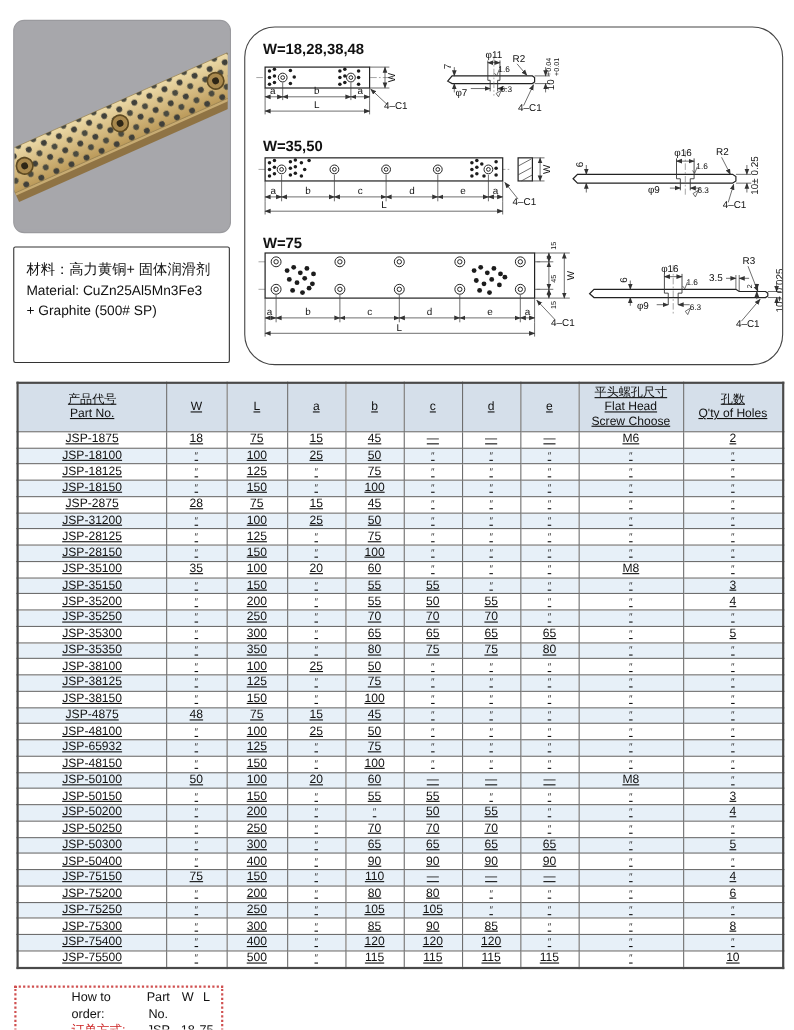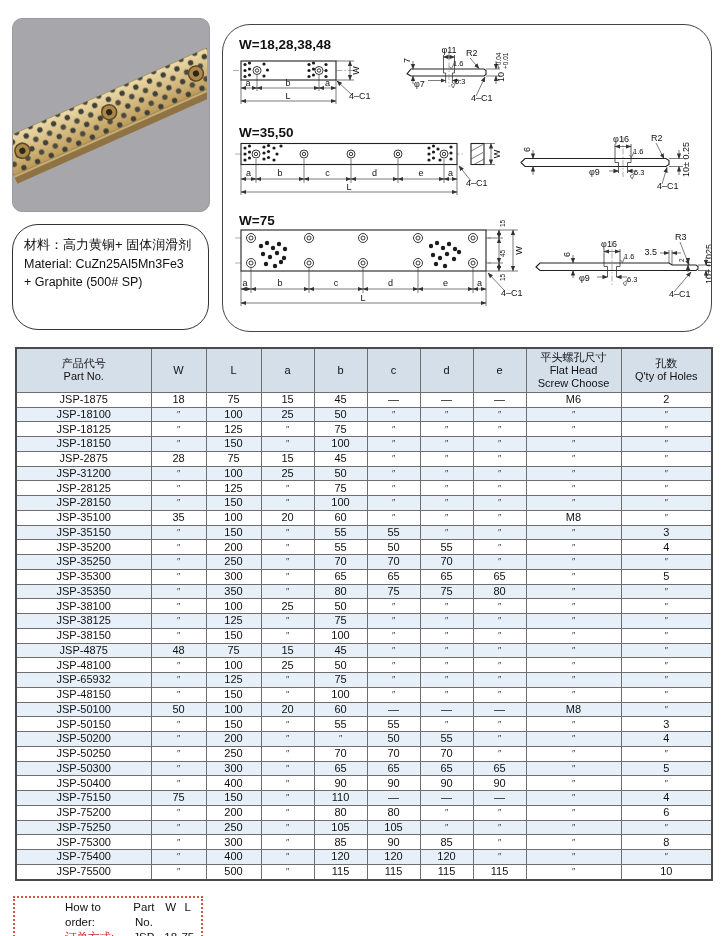--- a/index.html
+++ b/index.html
@@ -1,38 +1,38 @@
 <!DOCTYPE html>
 <html><head>
 <meta charset="utf-8">
 <style>
   html,body{margin:0;padding:0;}
   body{width:722px;height:936px;position:relative;background:#fff;color:#111;
        font-family:"Liberation Sans","DejaVu Sans",sans-serif;}
   .photo-box{position:absolute;left:12px;top:18px;width:196px;height:192px;
        border-radius:10px;overflow:hidden;background:#a7a7ab;border:1px solid #9a9a9e;}
   .material-box{position:absolute;left:12px;top:224px;width:197px;height:106px;
-       border:1.5px solid #333;border-radius:26px;box-sizing:border-box;
+       border:1.5px solid #333;border-radius:2px;box-sizing:border-box;
        padding:10px 8px 0 11px;font-size:12.5px;line-height:1.5;}
   .material-box .cn{font-size:13px;}
   .drawing-box{position:absolute;left:222px;top:24px;width:490px;height:308px;
        border:1.5px solid #444;border-radius:28px;box-sizing:border-box;overflow:hidden;}
   svg text{font-family:"Liberation Sans","DejaVu Sans",sans-serif;fill:#111;}
   .tt{font-size:13.5px;font-weight:bold;}
   .dt{font-size:9px;}
   .sf{font-size:7.5px;}
   .xs{font-size:6.5px;}
   .ol{fill:#fff;stroke:#222;stroke-width:1.1;}
   .th{fill:none;stroke:#222;stroke-width:0.9;}
   .dl{stroke:#444;stroke-width:0.7;fill:none;}
   .tl{stroke:#333;stroke-width:0.8;fill:none;}
   .cl{stroke:#777;stroke-width:0.6;stroke-dasharray:6 2 1.5 2;fill:none;}
   .dotg circle{fill:#1c1c1c;}
   .spec-table{position:absolute;left:15px;top:347px;width:696px;
-       border-collapse:collapse;table-layout:fixed;border:2px solid #4a4a4a;}
+       border-collapse:collapse;table-layout:fixed;border:2px solid #4a4a4a;text-decoration:underline;}
   .spec-table th,.spec-table td{border:1px solid #6e6e6e;text-align:center;padding:0;
        overflow:hidden;white-space:nowrap;}
   .spec-table thead th{background:#d5dfea;font-weight:normal;font-size:11px;
        line-height:1.18;padding:2px 0;vertical-align:middle;}
   .spec-table tbody td{font-size:11px;height:13.75px;line-height:13.5px;}
   .spec-table tbody tr:nth-child(even){background:#e7f0f8;}
   .spec-table td.ditto{font-size:9px;color:#333;}
   .order-box{position:absolute;left:13px;top:896px;width:190px;
        border:2px dotted #d05050;box-sizing:border-box;padding:2px 5px;font-size:11.5px;}
   .order-row{display:flex;line-height:1.3;}

